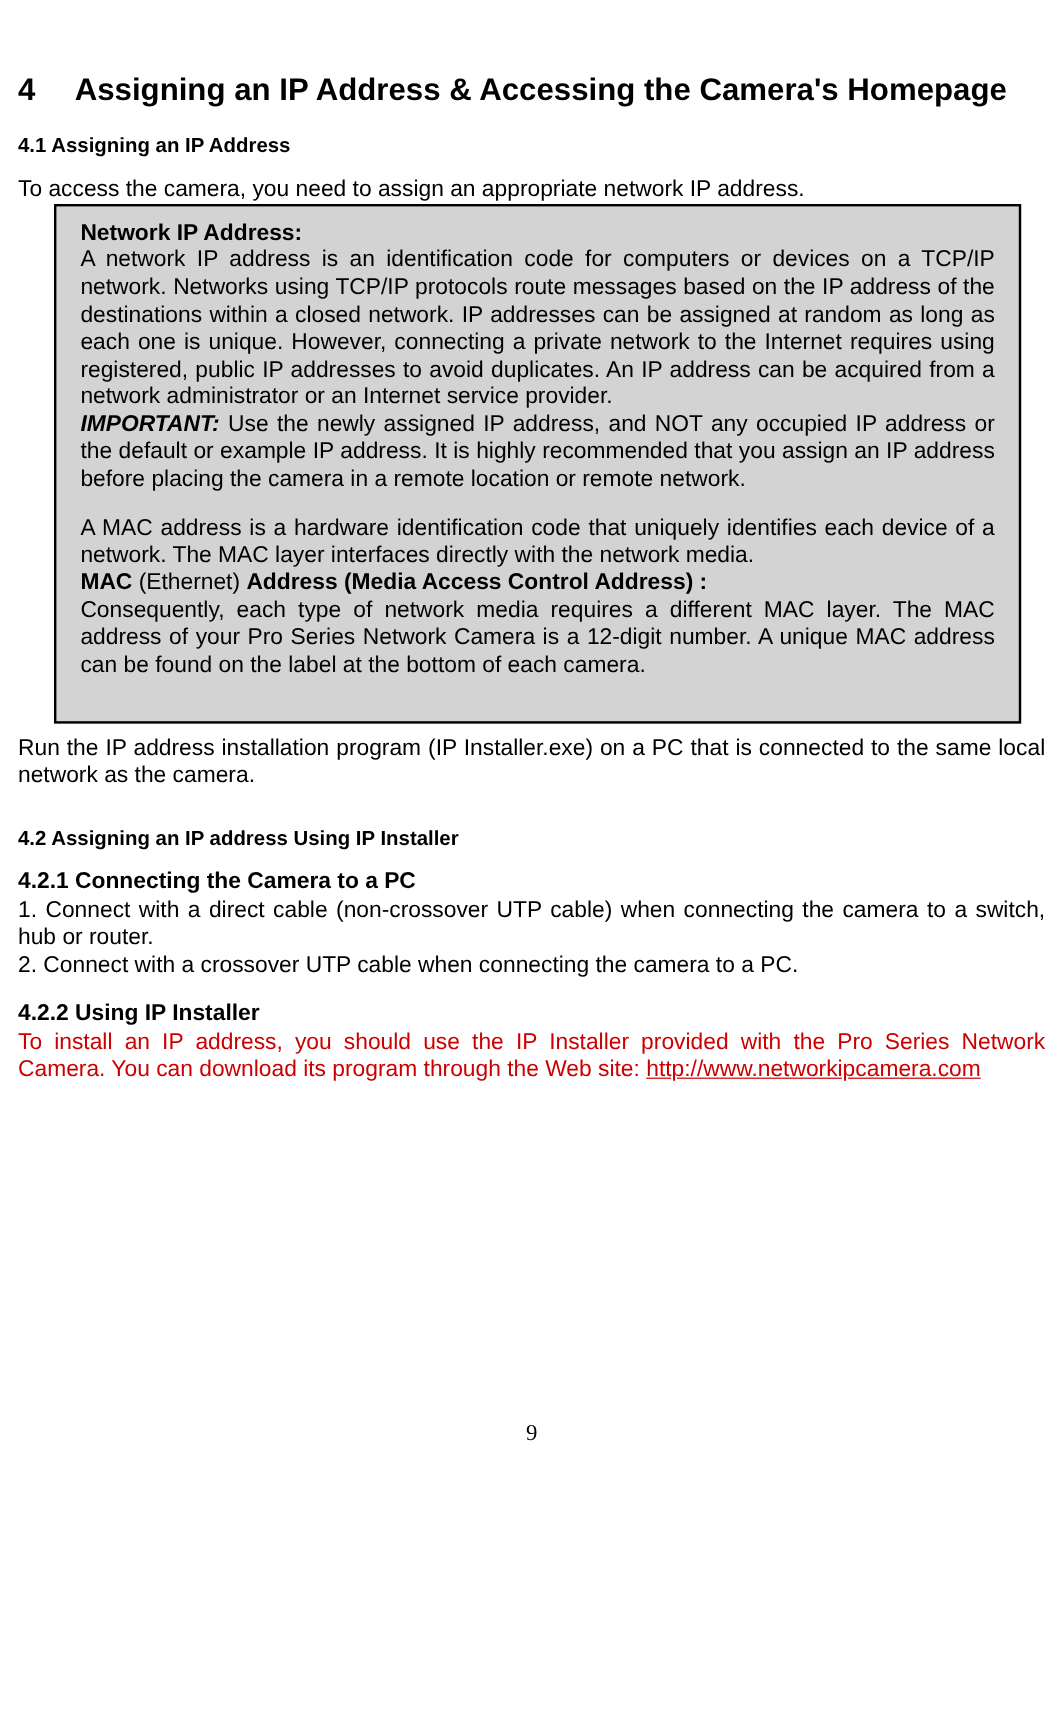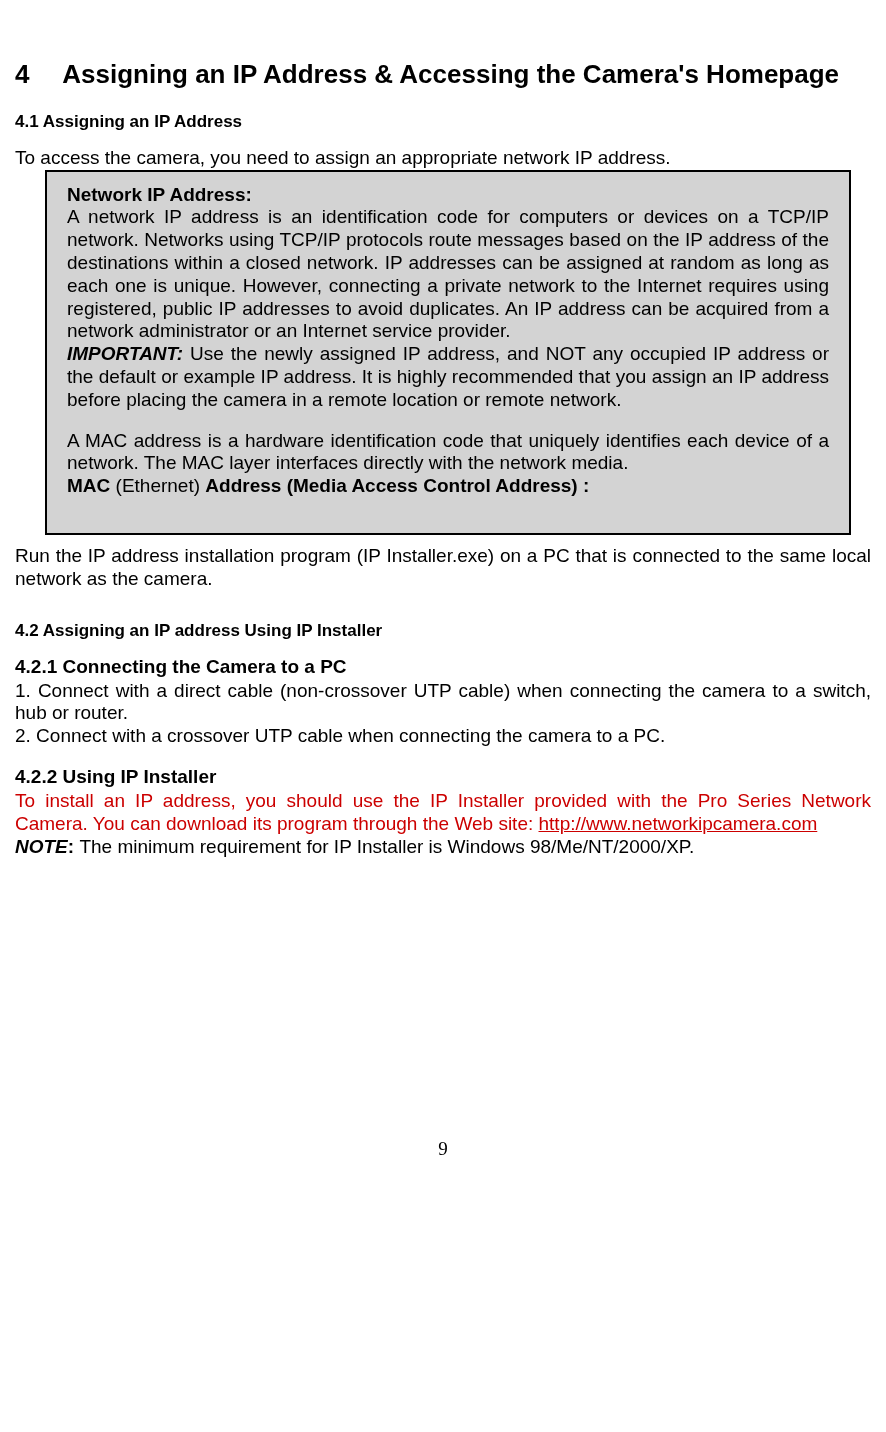--- a/index.html
+++ b/index.html
@@ -112,37 +112,35 @@
     </p>
     <p>A network IP address is an identification code for computers or devices on a TCP/IP network. Networks using TCP/IP protocols route messages based on the IP address of the destinations within a closed network. IP addresses can be assigned at random as long as each one is unique. However, connecting a private network to the Internet requires using registered, public IP addresses to avoid duplicates. An IP address can be acquired from a network administrator or an Internet service provider.</p>
     <p>
       <span class="italic-bold">IMPORTANT:</span><span> Use the newly assigned IP address, and NOT any occupied IP address or the default or example IP address. It is highly recommended that you assign an IP address before placing the camera in a remote location or remote network.</span>
     </p>
     <div class="section-gap"></div>
     <p>A MAC address is a hardware identification code that uniquely identifies each device of a network. The MAC layer interfaces directly with the network media.</p>
     <p>
       <span class="bold">MAC</span><span> (Ethernet) </span><span class="bold">Address (Media Access Control Address) :</span>
     </p>
+    <p>Consequently, each type of network media requires a different MAC layer. The MAC address of your Pro Series Network Camera is a 12-digit number. A unique MAC address can be found on the label at the bottom of each camera.</p>
   </div>
 
   <p class="body-text">Run the IP address installation program (IP Installer.exe) on a PC that is connected to the same local network as the camera.</p>
 
   <div style="height:20px"></div>
 
   <h2>4.2 Assigning an IP address Using IP Installer</h2>
 
   <h3>4.2.1 Connecting the Camera to a PC</h3>
   <p class="body-text">1. Connect with a direct cable (non-crossover UTP cable) when connecting the camera to a switch, hub or router.</p>
   <p class="body-text-left">2. Connect with a crossover UTP cable when connecting the camera to a PC.</p>
 
   <div style="height:18px"></div>
 
   <h3>4.2.2 Using IP Installer</h3>
   <p class="body-text red">
     <span>To install an IP address, you should use the IP Installer provided with the Pro Series Network Camera. You can download its program through the Web site: </span><span class="link">http://www.networkipcamera.com</span>
   </p>
-  <p class="body-text-left">
-    <span class="italic-bold">NOTE</span><span class="bold">: </span><span>The minimum requirement for IP Installer is Windows 98/Me/NT/2000/XP.</span>
-  </p>
 
   <div class="page-number">9</div>
 
 </div>
 
 </body></html>

